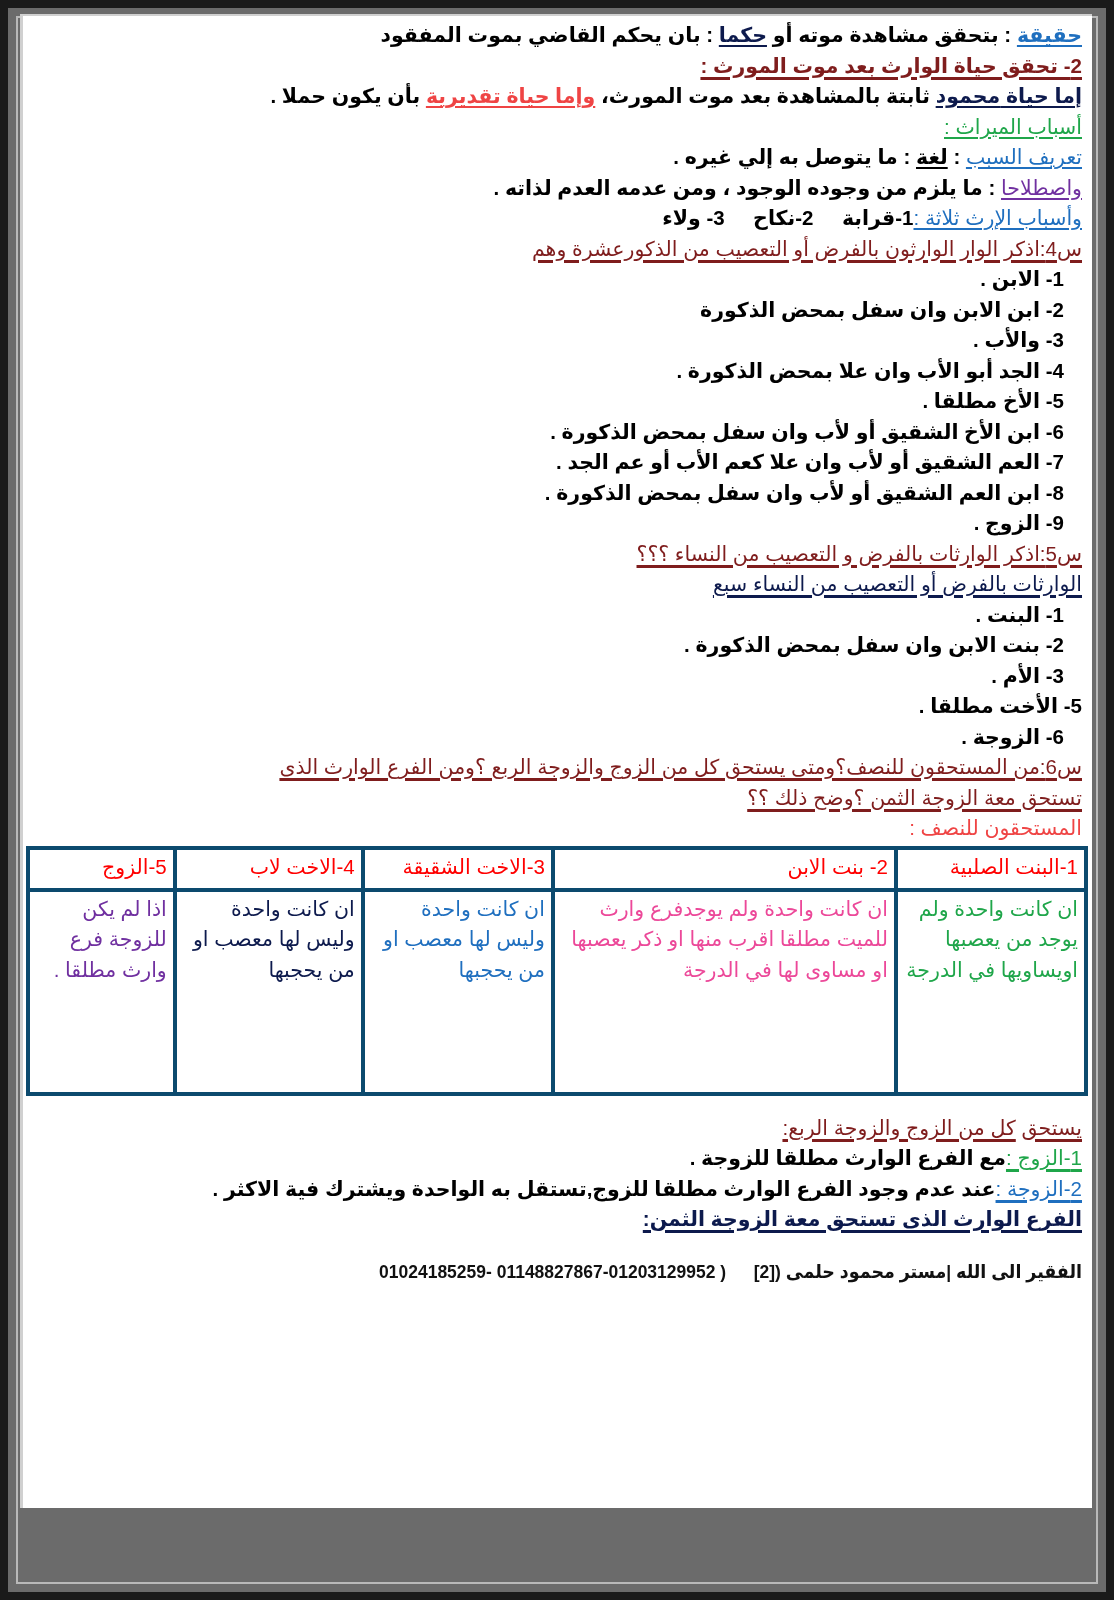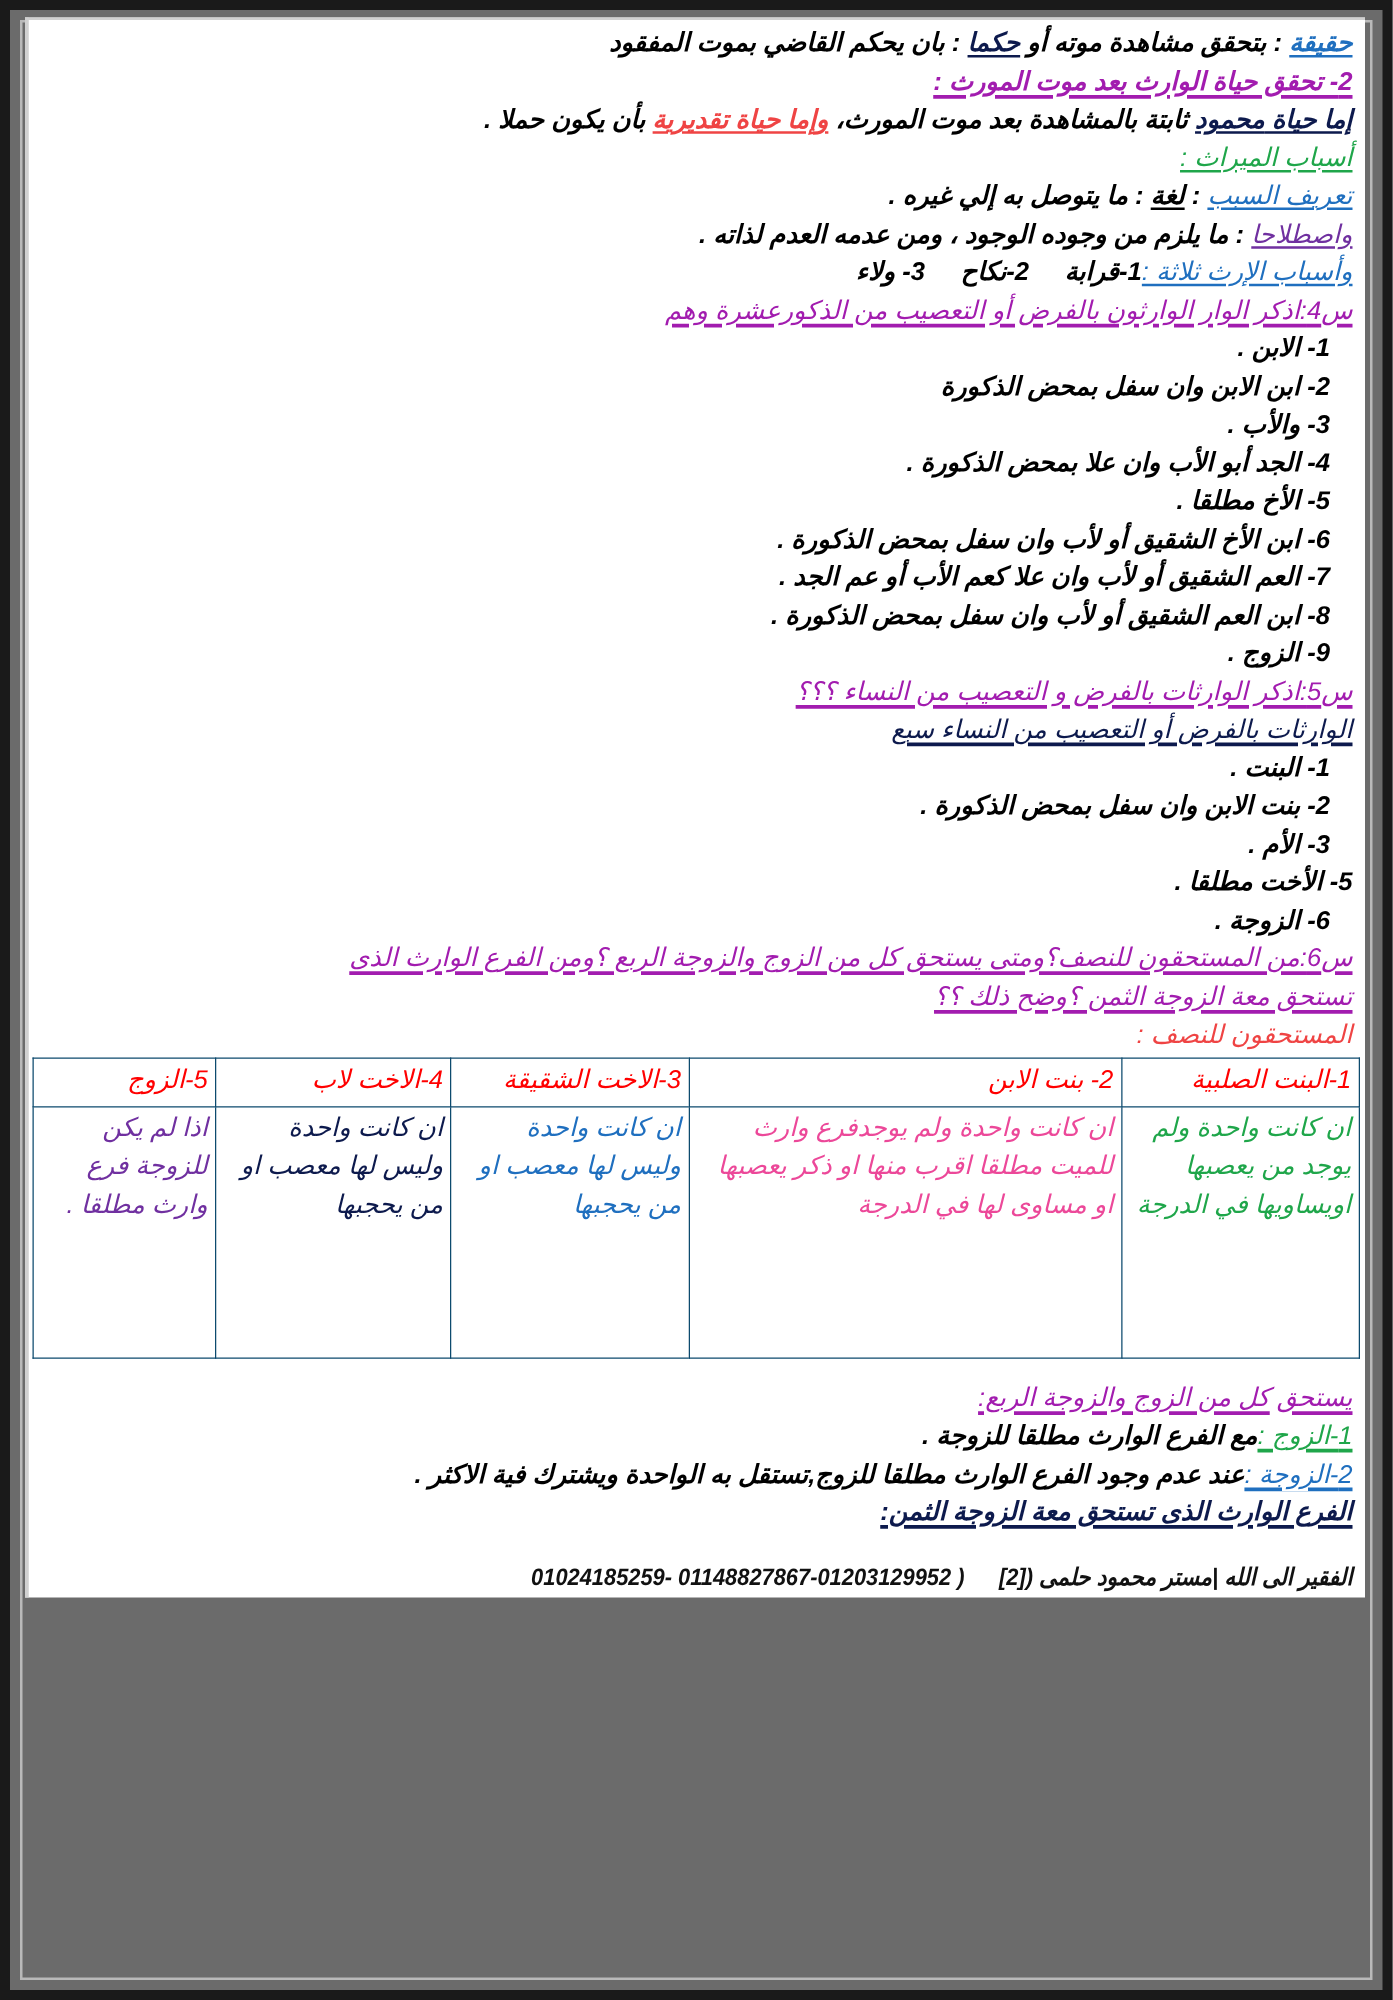--- a/index.html
+++ b/index.html
@@ -14,52 +14,51 @@
       border: 8px solid #1a1a1a;
       background: #6b6b6b;
     }
     .frame-inner {
       position: absolute; left: 8px; top: 8px; right: 8px; bottom: 8px;
       background: #6b6b6b;
       border: 2px solid #b9b9b9;
       box-sizing: border-box;
     }
     .page {
-      position: absolute; left: 20px; top: 14px; width: 1072px; height: 1264px;
+      position: absolute; left: 20px; top: 14px; width: 1072px; height: 1494px;
       background: #ffffff;
       border-left: 3px solid #d0d0d0;
       border-top: 2px solid #d0d0d0;
       box-sizing: border-box;
       direction: rtl;
       padding: 4px 10px 0 10px;
       color: #000;
-      font-style: italic;
     }
     .ln {
       font-size: 20.5px; font-weight: bold; line-height: 30.5px;
       white-space: nowrap; text-align: right;
     }
     .ln.wrap { white-space: normal; }
     .u { text-decoration: underline; text-decoration-thickness: 2px; text-underline-offset: 3px; }
     .u3 { text-decoration: underline; text-decoration-thickness: 3px; text-underline-offset: 4px; }
     .blue { color: #1f6fbf; }
     .navy { color: #0d1a4d; }
     .sky { color: #ef4444; }
     .green { color: #1fa64a; }
     .purple { color: #7030a0; }
-    .red { color: #a21caf; }
+    .red { color: #7f1d1d; }
     .indent { padding-right: 18px; }
     .normal { font-weight: normal; }
 
     table.nisf {
       width: 1062px; border-collapse: collapse; margin-top: 2px;
       direction: rtl; margin-right: -6px;
     }
     table.nisf th, table.nisf td {
-      border: 1px solid #0c4a6e; vertical-align: top;
+      border: 4px solid #0c4a6e; vertical-align: top;
       font-size: 20.5px; line-height: 30.5px; text-align: right;
       padding: 2px 6px 2px 6px;
     }
     table.nisf th { font-weight: normal; color: #ff0000; height: 34px; }
     table.nisf td { height: 196px; font-weight: normal; }
     .c1 { width: 168px; } .c2 { width: 316px; } .c3 { width: 168px; }
     .c4 { width: 166px; margin-top: 44px; } .c5 { width: 126px; }
     .td-green { color: #1fa64a; }
     .td-sky { color: #ec4899; }
     .td-blue { color: #1f6fbf; }

